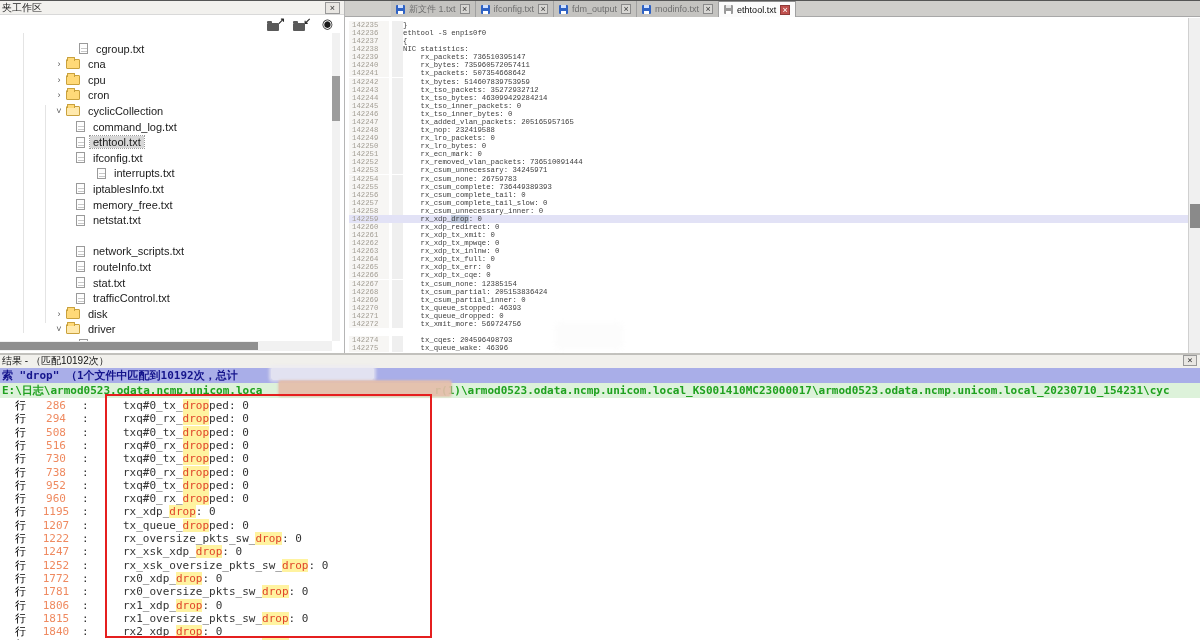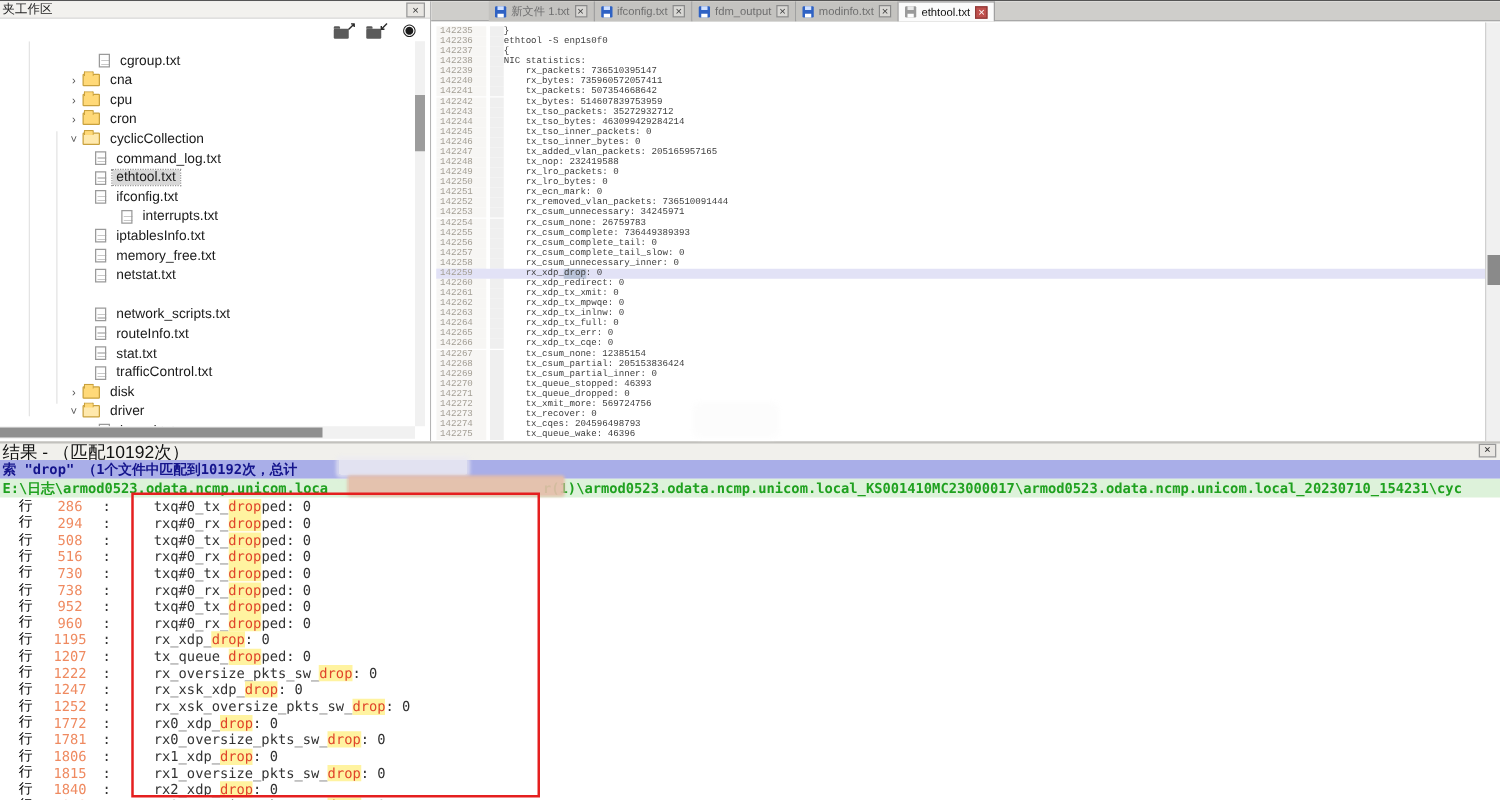--- a/index.html
+++ b/index.html
@@ -79,21 +79,21 @@
   .code-line.current .gutter-strip { background:#e2e2f6; }
   .word-sel { background:#b9c3d8; }
 
   #ed-vscroll { position:absolute; left:1188px; top:17px; width:12px; height:335px; background:#f0f0f0; border-left:1px solid #d0d0d0; }
   #ed-vthumb { position:absolute; left:1px; top:186px; width:10px; height:24px; background:#8a8a8a; }
 
   
   #results { position:absolute; left:0; top:352px; width:1200px; height:288px; background:#fff;
              border-top:2px solid #c2c1bd; font-family:"DejaVu Sans Mono", monospace; }
   #res-titlebar { position:absolute; left:0; top:0; width:1200px; height:13px; background:#f1f0ec;
-                  font-family:"Liberation Sans", sans-serif; font-size:14px; color:#111;
+                  font-family:"Liberation Sans", sans-serif; font-size:10px; color:#111;
                   line-height:12px; padding-left:2px; }
   #res-close { position:absolute; right:3px; top:0px; width:14px; height:11px; background:#e9e7e3;
                border:1px solid #999; font-size:9px; line-height:9px; text-align:center; color:#333; }
   #res-searchline { position:absolute; left:0; top:13px; width:1200px; height:15px; background:#a9aee8;
                     color:#14148c; font-weight:bold; font-size:11px; line-height:15px;
                     white-space:nowrap; padding-left:2px; }
   #res-pathline { position:absolute; left:0; top:28px; width:1200px; height:15px; background:#ddf2da;
                   color:#1fa11f; font-weight:bold; font-size:11px; line-height:15px; white-space:nowrap;
                   padding-left:2px; }
   #res-rows { position:absolute; left:0; top:44px; width:1200px; height:244px; overflow:hidden; }
@@ -292,21 +292,20 @@
         <div class="code-line" style="top: 229.24px;"><span class="gutter-num">142263</span><span class="gutter-strip"></span><span class="code-text">    rx_xdp_tx_inlnw: 0</span></div>
         <div class="code-line" style="top: 237.32px;"><span class="gutter-num">142264</span><span class="gutter-strip"></span><span class="code-text">    rx_xdp_tx_full: 0</span></div>
         <div class="code-line" style="top: 245.4px;"><span class="gutter-num">142265</span><span class="gutter-strip"></span><span class="code-text">    rx_xdp_tx_err: 0</span></div>
         <div class="code-line" style="top: 253.48px;"><span class="gutter-num">142266</span><span class="gutter-strip"></span><span class="code-text">    rx_xdp_tx_cqe: 0</span></div>
         <div class="code-line" style="top: 261.56px;"><span class="gutter-num">142267</span><span class="gutter-strip"></span><span class="code-text">    tx_csum_none: 12385154</span></div>
         <div class="code-line" style="top: 269.64px;"><span class="gutter-num">142268</span><span class="gutter-strip"></span><span class="code-text">    tx_csum_partial: 205153836424</span></div>
         <div class="code-line" style="top: 277.72px;"><span class="gutter-num">142269</span><span class="gutter-strip"></span><span class="code-text">    tx_csum_partial_inner: 0</span></div>
         <div class="code-line" style="top: 285.8px;"><span class="gutter-num">142270</span><span class="gutter-strip"></span><span class="code-text">    tx_queue_stopped: 46393</span></div>
         <div class="code-line" style="top: 293.88px;"><span class="gutter-num">142271</span><span class="gutter-strip"></span><span class="code-text">    tx_queue_dropped: 0</span></div>
         <div class="code-line" style="top: 301.96px;"><span class="gutter-num">142272</span><span class="gutter-strip"></span><span class="code-text">    tx_xmit_more: 569724756</span></div>
-        <div class="code-line" style="top: 310.04px;"><span class="gutter-num">142273</span><span class="gutter-strip"></span><span class="code-text">    tx_recover: 0</span></div>
         <div class="code-line" style="top: 318.12px;"><span class="gutter-num">142274</span><span class="gutter-strip"></span><span class="code-text">    tx_cqes: 204596498793</span></div>
         <div class="code-line" style="top: 326.2px;"><span class="gutter-num">142275</span><span class="gutter-strip"></span><span class="code-text">    tx_queue_wake: 46396</span></div>
       </div>
     <div id="ed-vscroll" style="left:843px;">
         <div id="ed-vthumb"></div>
       </div>
   </div>
 
   <div id="results">
     <div id="res-titlebar">结果 - （匹配10192次）</div>

